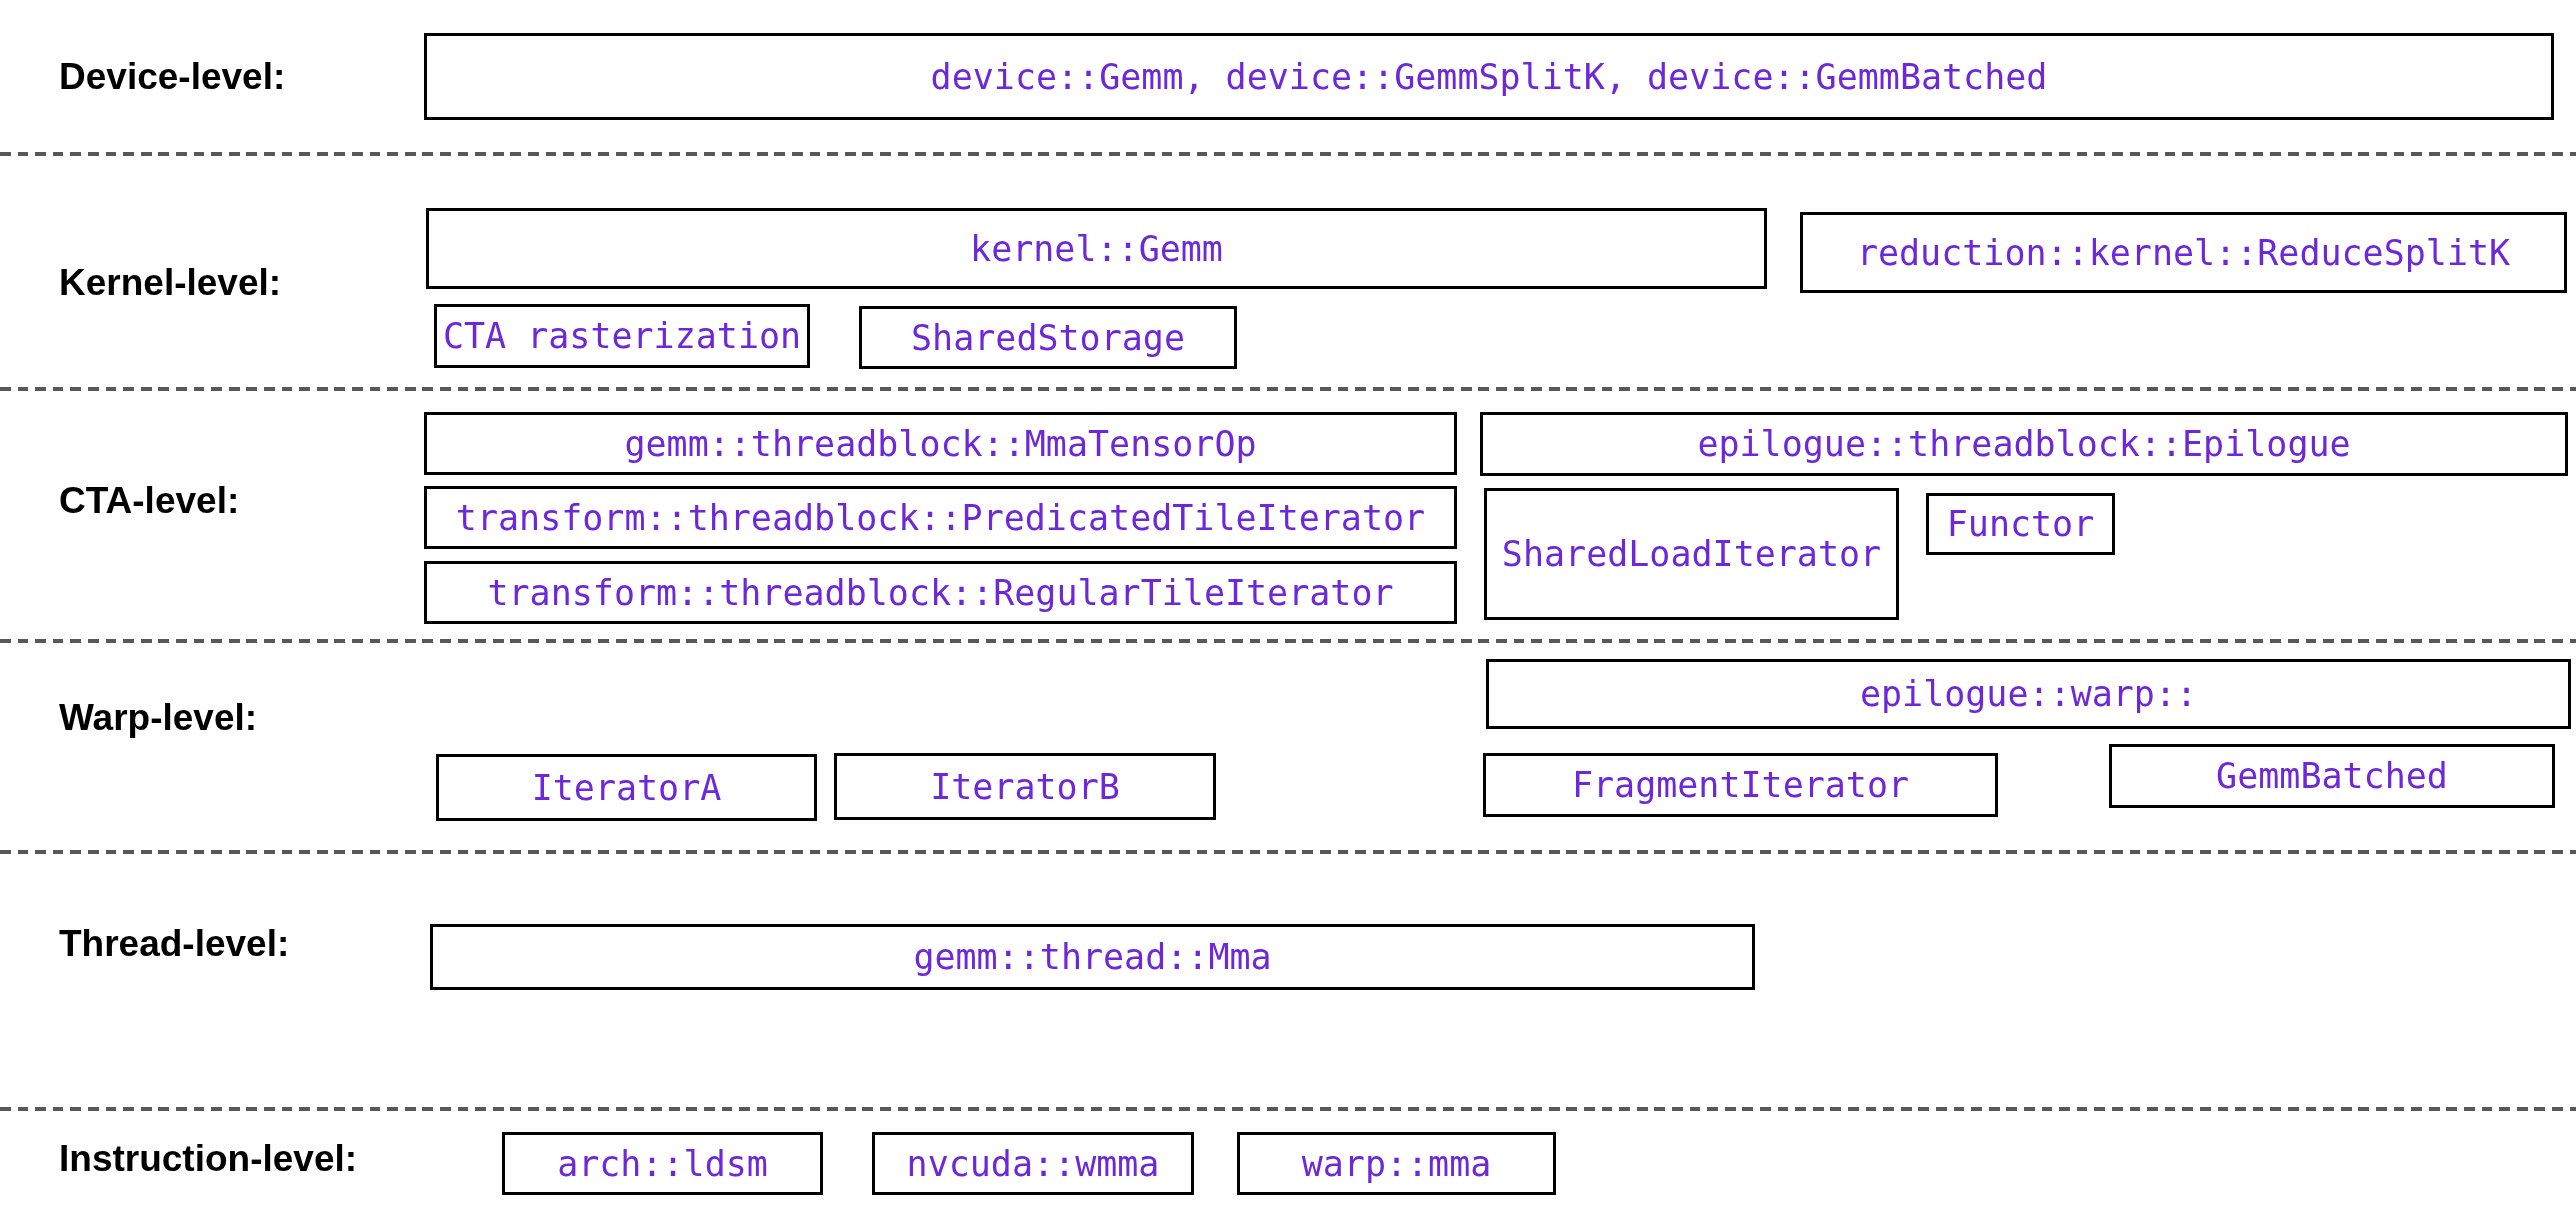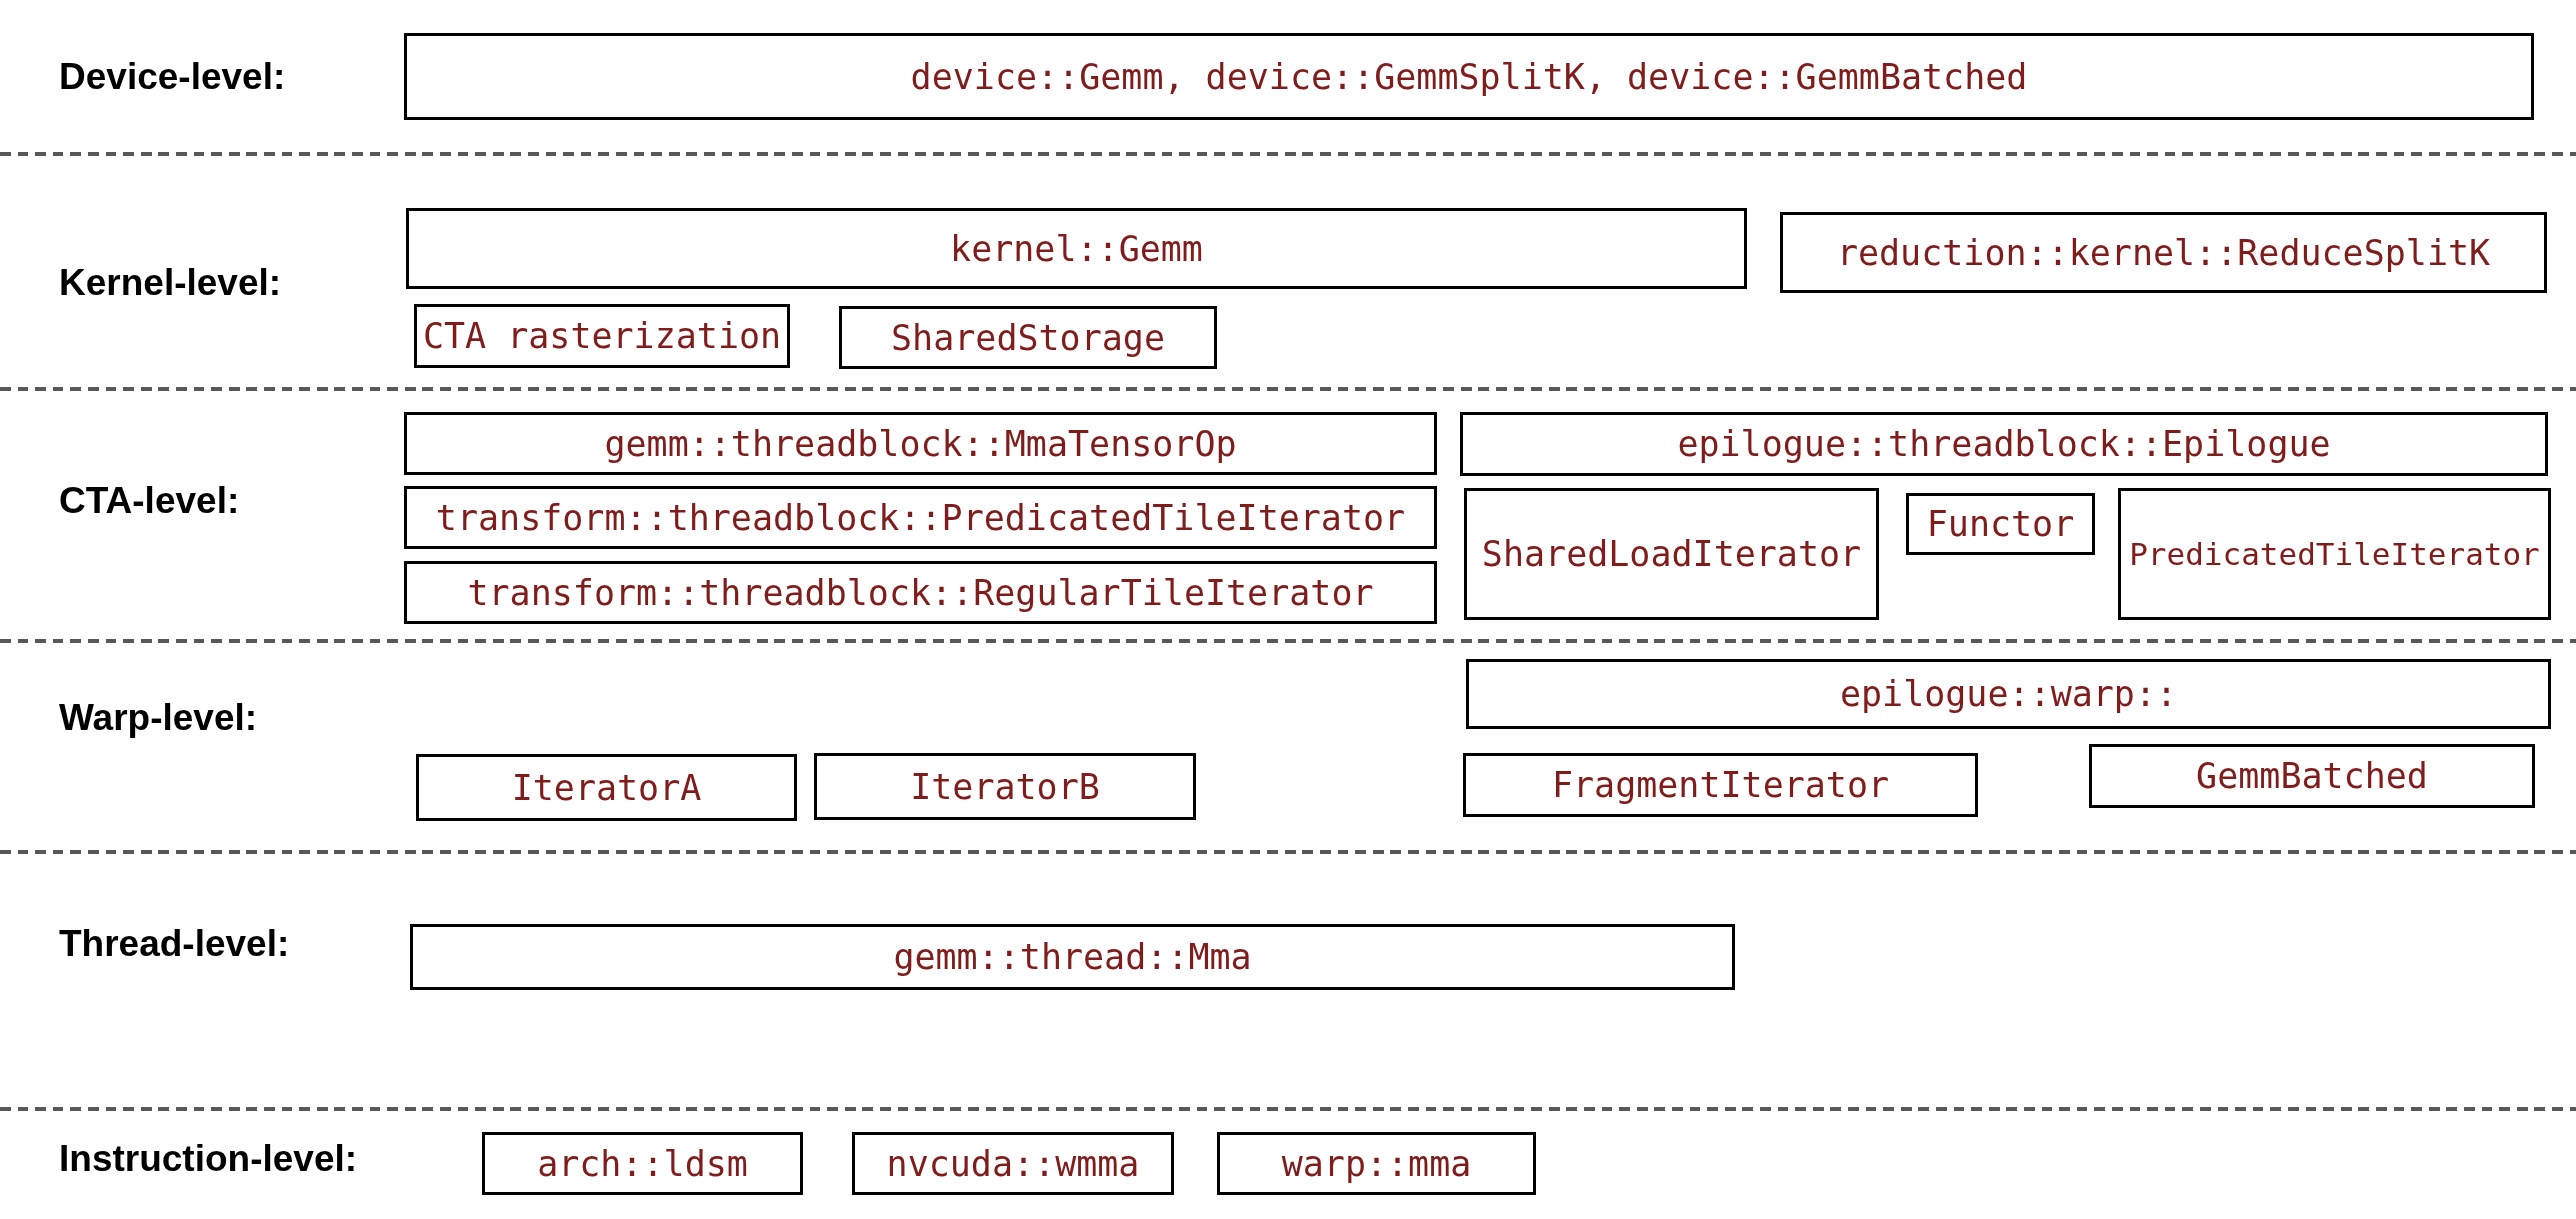--- a/index.html
+++ b/index.html
@@ -27,23 +27,24 @@
     box-sizing: border-box;
     background: #ffffff;
     border-style: solid;
     border-color: #000000;
     border-width: 3.8px 3.1px;
     display: flex;
     align-items: center;
     justify-content: center;
     font-family: "DejaVu Sans Mono", monospace;
     font-size: 35px;
-    color: #7f1d1d;
+    color: #6d28d9;
     white-space: nowrap;
     overflow: hidden;
+    margin-left: 20px;
   }
   .box.tight { font-size: 31px; }
   .sep {
     position: absolute;
     left: 0;
     width: 2576px;
     height: 3.8px;
     background: repeating-linear-gradient(to right, #585858 0px, #585858 10.7px, transparent 10.7px, transparent 17.6px);
   }
 </style>
@@ -71,21 +72,20 @@
   <div class="box" style="left:1780px; top:212px; width:767px; height:81px">reduction::kernel::ReduceSplitK</div>
   <div class="box" style="left:414px; top:304px; width:376px; height:64px">CTA rasterization</div>
   <div class="box" style="left:839px; top:306px; width:378px; height:63px">SharedStorage</div>
 
   <div class="box" style="left:404px; top:412px; width:1033px; height:63px">gemm::threadblock::MmaTensorOp</div>
   <div class="box" style="left:404px; top:486px; width:1033px; height:63px">transform::threadblock::PredicatedTileIterator</div>
   <div class="box" style="left:404px; top:561px; width:1033px; height:63px">transform::threadblock::RegularTileIterator</div>
   <div class="box" style="left:1460px; top:412px; width:1088px; height:64px">epilogue::threadblock::Epilogue</div>
   <div class="box" style="left:1464px; top:488px; width:415px; height:132px">SharedLoadIterator</div>
   <div class="box" style="left:1906px; top:493px; width:189px; height:62px">Functor</div>
-  <div class="box tight" style="left:2118px; top:488px; width:433px; height:132px">PredicatedTileIterator</div>
 
   <div class="box" style="left:1466px; top:659px; width:1085px; height:70px">epilogue::warp::</div>
   <div class="box" style="left:416px; top:754px; width:381px; height:67px">IteratorA</div>
   <div class="box" style="left:814px; top:753px; width:382px; height:67px">IteratorB</div>
   <div class="box" style="left:1463px; top:753px; width:515px; height:64px">FragmentIterator</div>
   <div class="box" style="left:2089px; top:744px; width:446px; height:64px">GemmBatched</div>
 
   <div class="box" style="left:482px; top:1132px; width:321px; height:63px">arch::ldsm</div>
 
   <div class="box" style="left:410px; top:924px; width:1325px; height:66px">gemm::thread::Mma</div>

